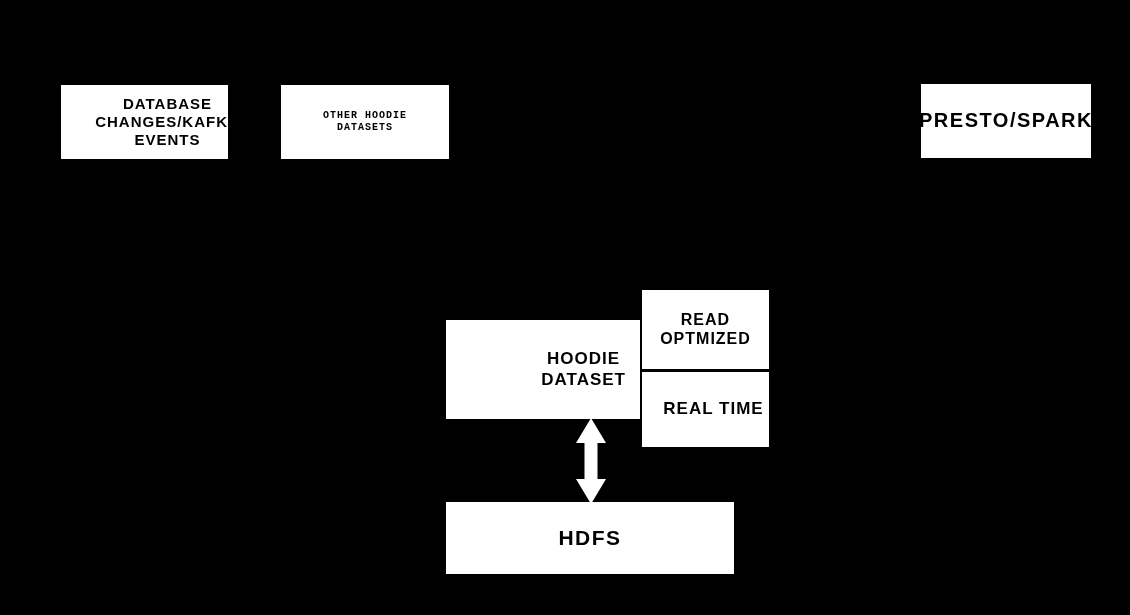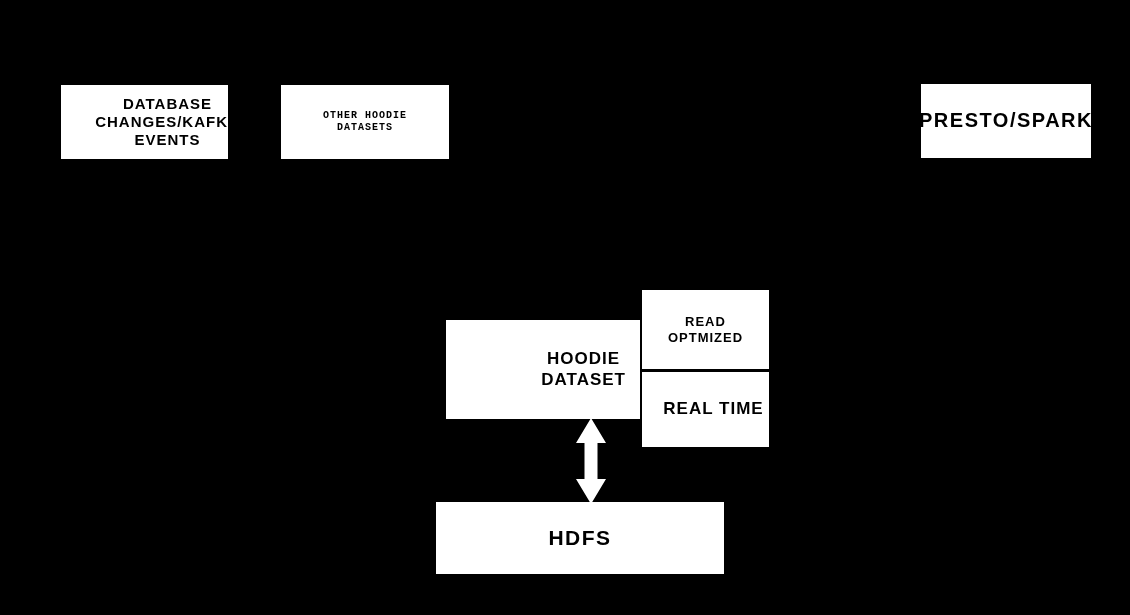--- a/index.html
+++ b/index.html
@@ -30,23 +30,23 @@
     box-sizing: border-box;
     line-height: 1.18;
   }
   
   .n-db      { left: 61px;  top: 85px;  width: 167px; height: 74px; font-size: 15px; padding-left: 46px; }
   .n-other   { left: 281px; top: 85px;  width: 168px; height: 74px; font-size: 10px; font-family: Liberation Mono, monospace; }
   .n-hive    { left: 731px; top: 85px;  width: 167px; height: 72px; font-size: 20px; letter-spacing: 1.5px; }
   .n-presto  { left: 921px; top: 84px;  width: 170px; height: 74px; font-size: 20px; letter-spacing: 1.5px; }
   .n-hoodie  { left: 446px; top: 320px; width: 194px; height: 99px; font-size: 17px;
                justify-content: flex-end; padding-right: 14px; }
-  .n-read    { left: 642px; top: 290px; width: 127px; height: 79px; font-size: 13px; }
+  .n-read    { left: 642px; top: 290px; width: 127px; height: 79px; font-size: 16px; }
   .n-real    { left: 642px; top: 372px; width: 127px; height: 75px; font-size: 17px; padding-left: 16px; }
-  .n-hdfs    { left: 436px; top: 502px; width: 288px; height: 72px; font-size: 21px; letter-spacing: 1.5px; }
+  .n-hdfs    { left: 446px; top: 502px; width: 288px; height: 72px; font-size: 21px; letter-spacing: 1.5px; }
   .arrow {
     position: absolute;
     left: 570px;
     top: 417px;
     width: 42px;
     height: 88px;
   }
 </style>
 </head>
 <body>

